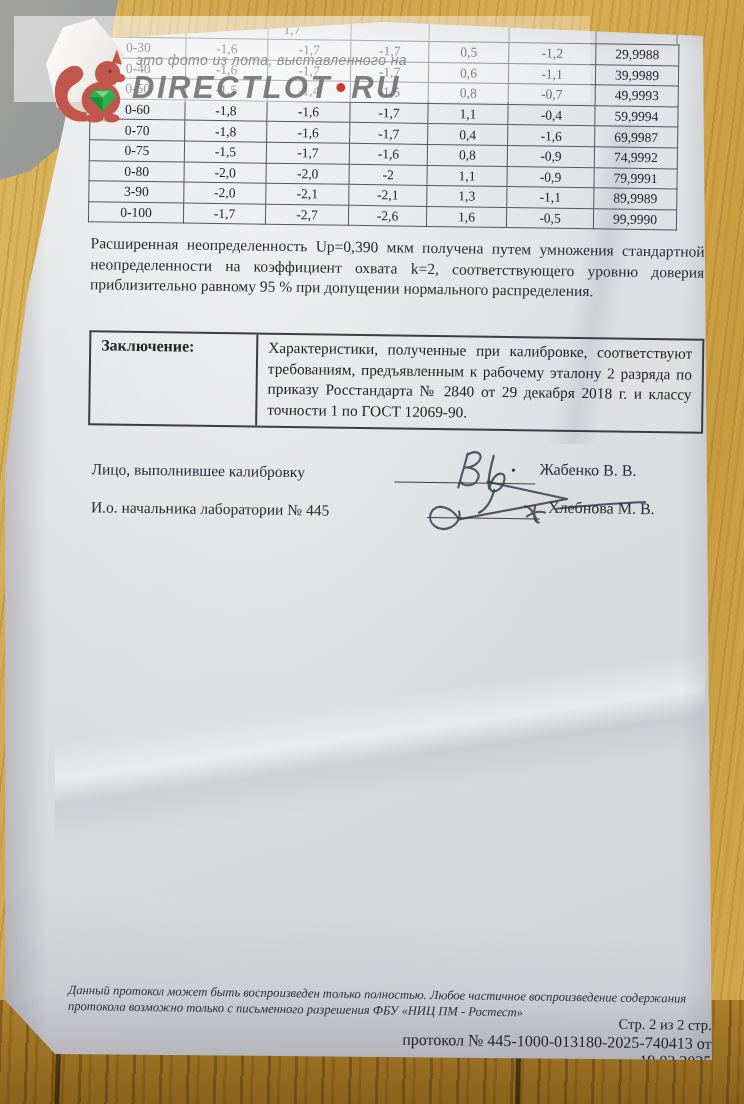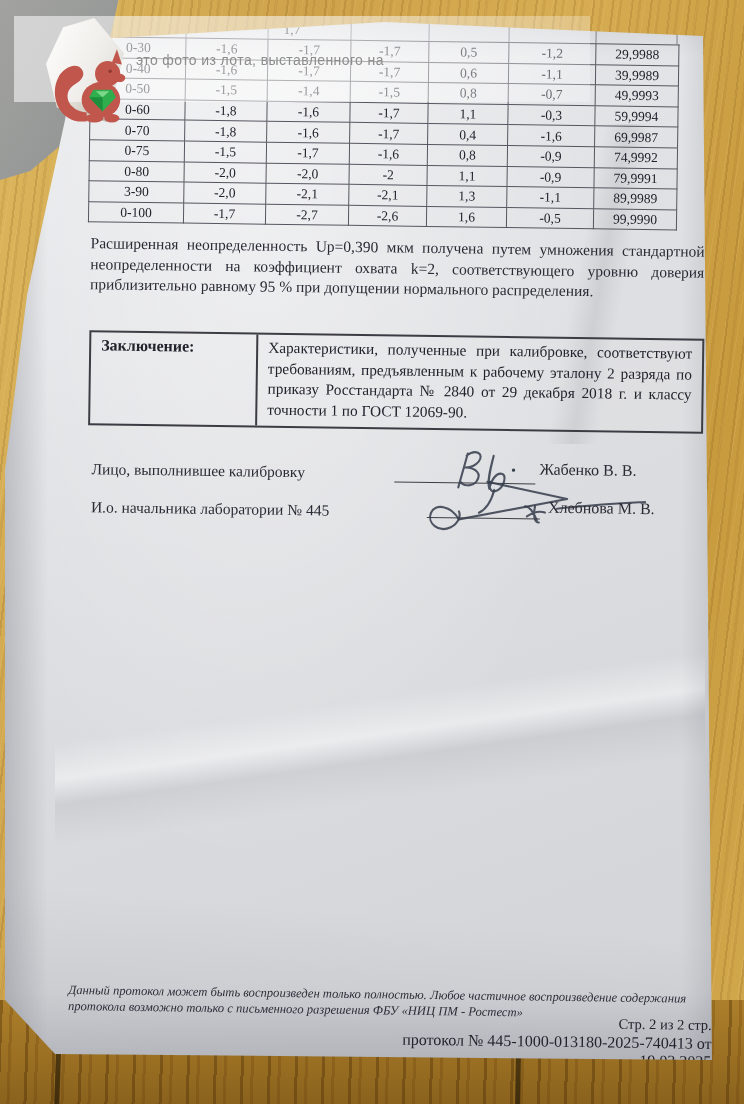--- a/index.html
+++ b/index.html
@@ -64,21 +64,21 @@
   .sig-svg{position:absolute;overflow:visible;}
   .ink{fill:none;stroke:#39404f;stroke-width:2.1;stroke-linecap:round;stroke-linejoin:round;opacity:.88;}
   .notice{position:absolute;left:76px;top:969px;width:634px;font-style:italic;font-size:12.6px;
     line-height:15.8px;color:#2d2d38;}
   .pages{position:absolute;left:380px;top:994px;width:340px;text-align:right;color:#23232e;}
   .pages .pg{font-size:14.5px;}
   .pages .proto{font-size:16px;margin-top:1px;}
 
   
   .wm-box{position:absolute;left:14px;top:16px;width:576px;height:86px;
-    background:linear-gradient(90deg,rgba(253,253,253,.55) 0 55%,rgba(253,253,253,.28) 100%);}
+    background:linear-gradient(90deg,rgba(253,253,253,.55) 0 55%,rgba(253,253,253,.28) 100%);font-style:italic;}
   .wm-line{position:absolute;left:122px;top:36px;font-family:"Liberation Sans",sans-serif;
     font-size:14px;color:#8d8d8d;letter-spacing:.4px;}
   .wm-brand{position:absolute;left:118px;top:54px;font-family:"Liberation Sans",sans-serif;
     font-weight:bold;font-size:31px;color:rgba(100,100,100,.82);letter-spacing:2.5px;}
   .wm-brand .dot{color:#cf382c;margin:0 3px;}
   .squirrel{position:absolute;left:34px;top:30px;}
 </style>
 </head>
 <body>
 
@@ -148,21 +148,21 @@
             <td>0,8</td>
             <td>-0,7</td>
             <td>49,9993</td>
           </tr>
             <tr>
             <td>0-60</td>
             <td>-1,8</td>
             <td>-1,6</td>
             <td>-1,7</td>
             <td>1,1</td>
-            <td>-0,3</td>
+            <td>-0,4</td>
             <td>59,9994</td>
           </tr>
             <tr>
             <td>0-70</td>
             <td>-1,8</td>
             <td>-1,6</td>
             <td>-1,7</td>
             <td>0,4</td>
             <td>-1,6</td>
             <td>69,9987</td>
@@ -257,14 +257,15 @@
         <ellipse cx="76" cy="86" rx="9" ry="5"></ellipse>
       </g>
       <g>
         <polygon points="54,52 76,52 81,61 65,78 49,61" fill="#2fae4e"></polygon>
         <polygon points="57,54 73,54 65,61" fill="#7bd88a"></polygon>
         <polygon points="49,61 65,61 65,78" fill="#1d8f3c"></polygon>
       </g>
       <circle cx="74" cy="30" r="2" fill="#8c3830"></circle>
     </svg>
     <div class="wm-line">это фото из лота, выставленного на</div>
+    <div class="wm-brand"><span>DIRECTLOT</span><span class="dot">•</span><span>RU</span></div>
   </div>
 </div>
 
 </body></html>

